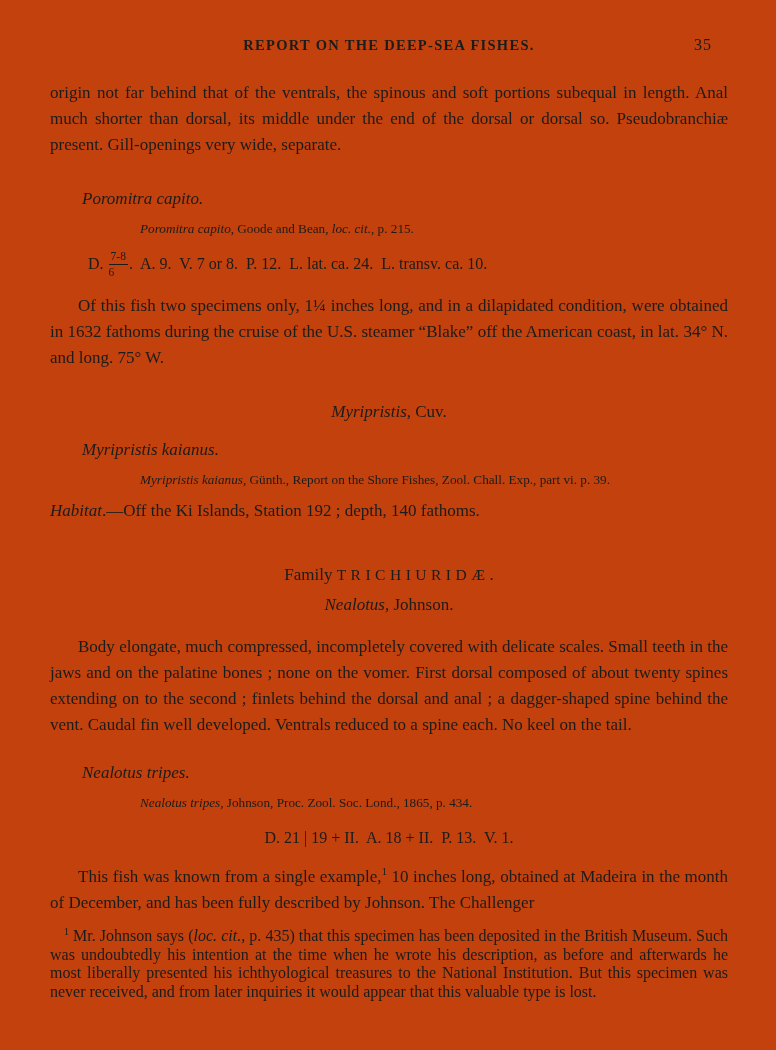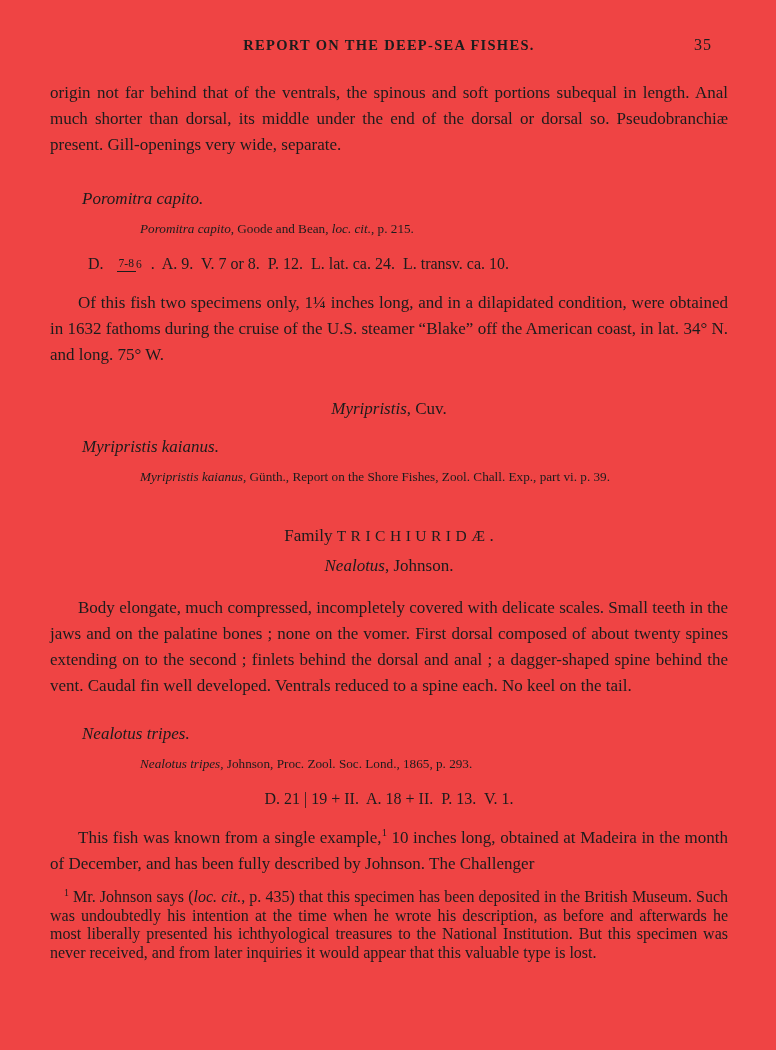--- a/index.html
+++ b/index.html
@@ -1,21 +1,21 @@
 <!DOCTYPE html>
 <html><head>
 <meta charset="utf-8">
 <style>
   html, body { margin: 0; padding: 0; background: #e9e7e2; }
   .page {
     width: 776px;
     height: 1050px;
     box-sizing: border-box;
     margin: 0 auto;
-    background: #ef4444;
+    background: #c2410c;
     color: #1c1c1c;
     font-family: "Liberation Serif", "DejaVu Serif", serif;
     padding: 36px 48px 18px 50px;
     overflow: hidden;
   }
   .running-header {
     position: relative;
     text-align: center;
     height: 20px;
     margin-bottom: 24px;
@@ -62,26 +62,26 @@
   }
   .formula {
     font-size: 16px;
     line-height: 26px;
     white-space: pre-wrap;
   }
   .formula.indented { margin-left: 38px; }
   .formula.center { text-align: center; }
   .frac {
     display: inline-flex;
-    flex-direction: row;
+    flex-direction: column;
     align-items: flex-start;
     vertical-align: middle;
     font-size: 11.5px;
     line-height: 1.15;
-    margin: 0 9px;
+    margin: 0 1px;
     position: relative;
     top: -1px;
   }
   .frac .num { border-bottom: 1px solid #1c1c1c; padding: 0 2px 1px; }
   .frac .den { padding-top: 1px; }
   .footnote {
     font-size: 16px;
     line-height: 18.5px;
     text-align: justify;
     text-indent: 14px;
@@ -121,30 +121,31 @@
   <div class="formula indented mt-formula"><span>D. </span><span class="frac"><span class="num">7-8</span><span class="den">6</span></span><span>.  A. 9.  V. 7 or 8.  P. 12.  L. lat. ca. 24.  L. transv. ca. 10.</span></div>
 
   <p class="body-text mt-para">Of this fish two specimens only, 1¼ inches long, and in a dilapidated condition, were obtained in 1632 fathoms during the cruise of the U.S. steamer “Blake” off the American coast, in lat. 34° N. and long. 75° W.</p>
 
   <h2 class="center-heading mt-genus-1"><span class="it">Myripristis</span><span>, Cuv.</span></h2>
 
   <h3 class="species-heading mt-sp-heading-2">Myripristis kaianus.</h3>
 
   <p class="citation mt-citation"><span class="it">Myripristis kaianus</span><span>, Günth., Report on the Shore Fishes, Zool. Chall. Exp., part vi. p. 39.</span></p>
 
+  <p class="body-text no-indent mt-habitat"><span class="it">Habitat</span><span>.—Off the Ki Islands, Station 192 ; depth, 140 fathoms.</span></p>
 
   <h2 class="center-heading mt-family"><span>Family </span><span class="spaced-caps">TRICHIURIDÆ</span><span>.</span></h2>
 
   <h2 class="center-heading mt-genus-2"><span class="it">Nealotus</span><span>, Johnson.</span></h2>
 
   <p class="body-text mt-desc">Body elongate, much compressed, incompletely covered with delicate scales. Small teeth in the jaws and on the palatine bones ; none on the vomer. First dorsal composed of about twenty spines extending on to the second ; finlets behind the dorsal and anal ; a dagger-shaped spine behind the vent. Caudal fin well developed. Ventrals reduced to a spine each. No keel on the tail.</p>
 
   <h3 class="species-heading mt-sp-heading-3">Nealotus tripes.</h3>
 
-  <p class="citation mt-citation"><span class="it">Nealotus tripes</span><span>, Johnson, Proc. Zool. Soc. Lond., 1865, p. 293.</span></p>
+  <p class="citation mt-citation"><span class="it">Nealotus tripes</span><span>, Johnson, Proc. Zool. Soc. Lond., 1865, p. 434.</span></p>
 
   <div class="formula center mt-formula">D. 21 | 19 + II.  A. 18 + II.  P. 13.  V. 1.</div>
 
   <p class="body-text mt-para"><span>This fish was known from a single example,</span><sup>1</sup><span> 10 inches long, obtained at Madeira in the month of December, and has been fully described by Johnson. The Challenger</span></p>
 
   <div class="footnote mt-footnote"><sup>1</sup><span> Mr. Johnson says (</span><span class="it">loc. cit.</span><span>, p. 435) that this specimen has been deposited in the British Museum. Such was undoubtedly his intention at the time when he wrote his description, as before and afterwards he most liberally presented his ichthyological treasures to the National Institution. But this specimen was never received, and from later inquiries it would appear that this valuable type is lost.</span></div>
 
 </div>
 
 </body></html>

